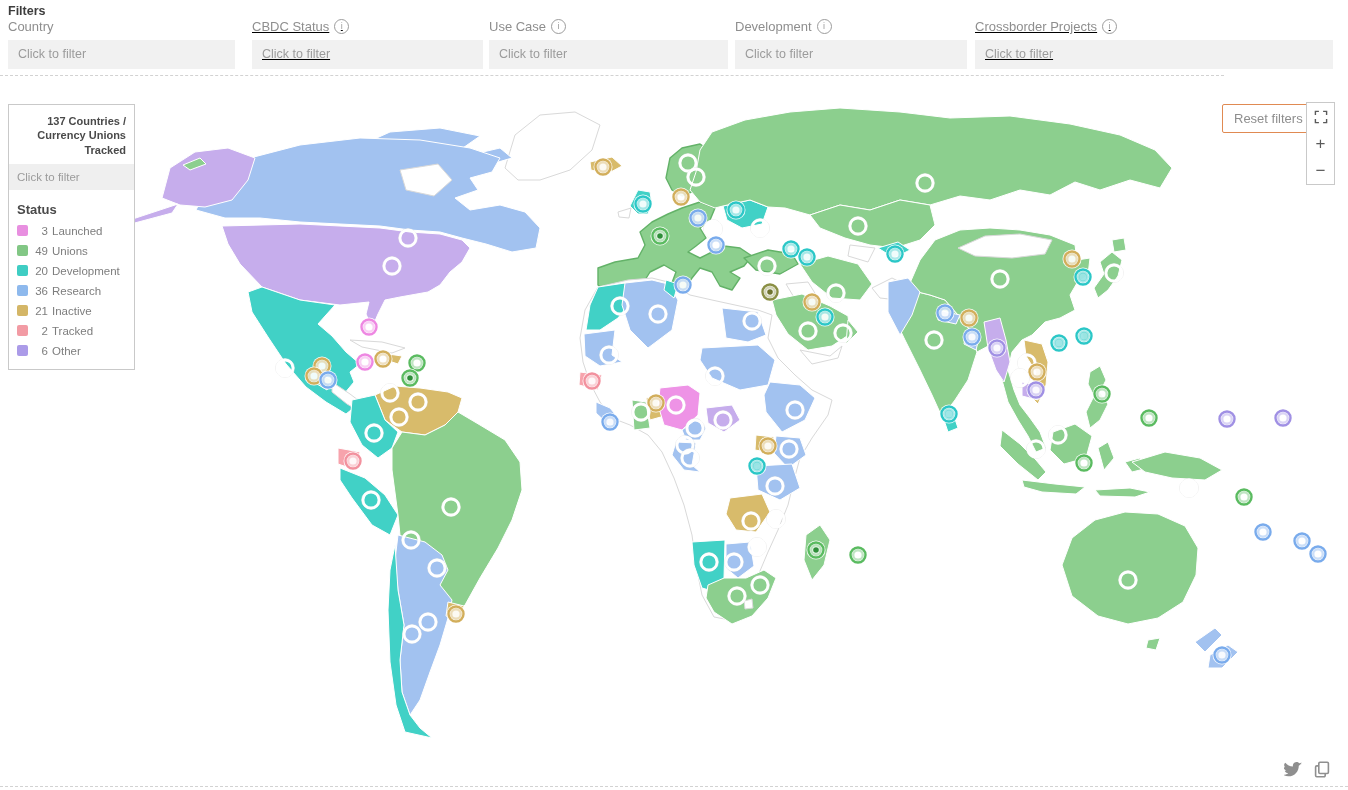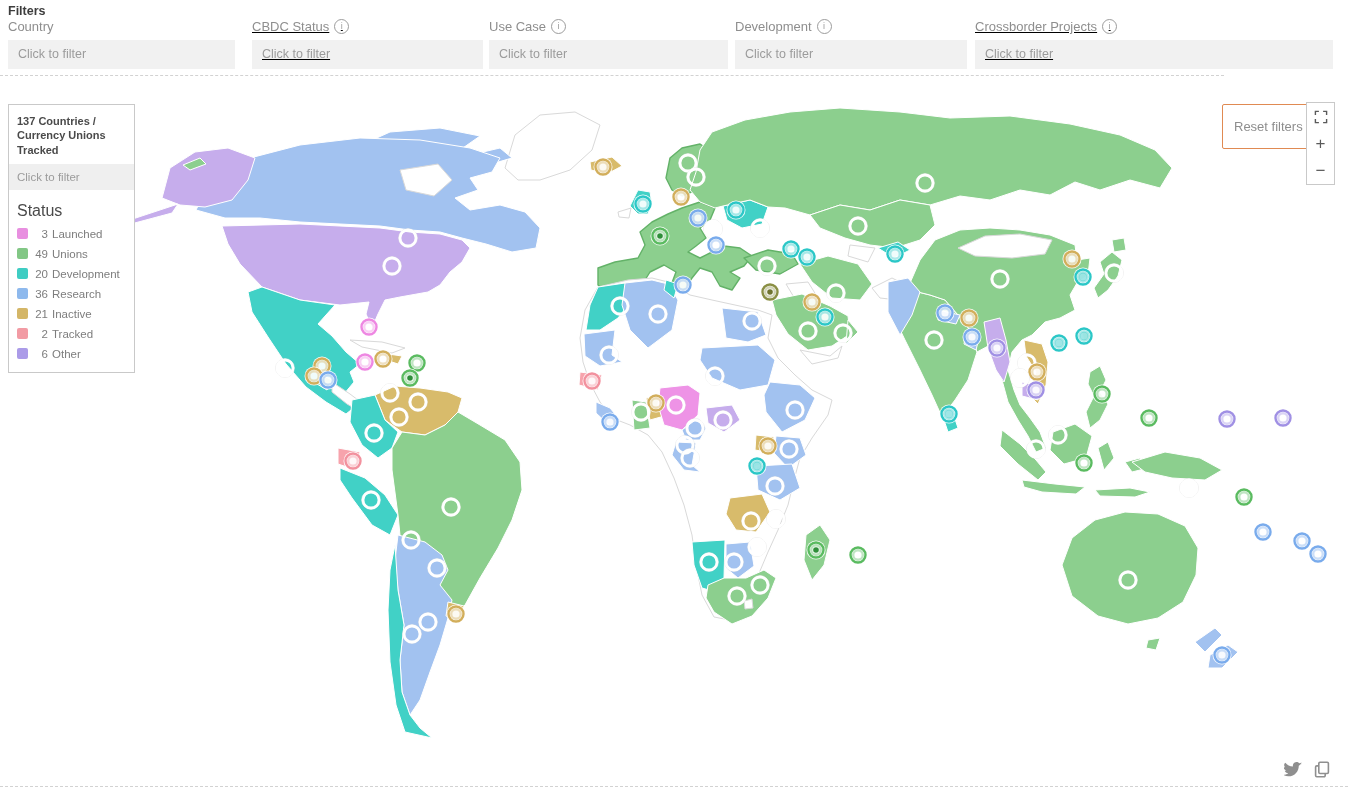--- a/index.html
+++ b/index.html
@@ -25,31 +25,31 @@
     margin-top:6px;height:29px;background:#f1f1f1;color:#9b9b9b;font-size:12.5px;
     line-height:29px;padding-left:10px;box-sizing:border-box;cursor:pointer;
   }
   
   #world{position:absolute;top:0;left:0;z-index:1;}
   
   .legend-panel{
     position:absolute;left:8px;top:104px;width:127px;background:#ffffff;
     border:1px solid #c9c9c9;z-index:5;box-sizing:border-box;
   }
-  .legend-title{padding:9px 8px 7px;font-size:11px;font-weight:bold;color:#4a4a4a;line-height:1.3;}
+  .legend-title{padding:9px 8px 7px;font-size:11px;font-weight:bold;color:#4a4a4a;line-height:1.3;text-align:right;}
   .legend-filter{background:#efefef;padding:7px 8px;font-size:11.5px;color:#9b9b9b;cursor:pointer;}
-  .legend-status-label{padding:12px 8px 2px;font-size:16px;font-weight:normal;color:#4a4a4a;}
+  .legend-status-label{padding:12px 8px 2px;font-size:13px;font-weight:bold;color:#4a4a4a;}
   .legend-items{padding:2px 0 8px;}
   .legend-item{display:flex;align-items:center;padding:4px 8px;font-size:11.5px;color:#7d7d7d;cursor:pointer;}
   .swatch{width:11px;height:11px;border-radius:2px;margin-right:3px;flex:0 0 auto;}
   .lcount{width:17px;text-align:right;margin-right:4px;}
   
   .reset-btn{
     position:absolute;left:1222px;top:104px;z-index:5;background:#ffffff;
-    border:1px solid #e08a52;color:#8e8e8e;font-size:13px;padding:14px 11px;
+    border:1px solid #e08a52;color:#8e8e8e;font-size:13px;padding:6px 11px;
     border-radius:2px;font-family:"Liberation Sans",sans-serif;cursor:pointer;
   }
   .zoom-panel{
     position:absolute;left:1306px;top:102px;width:29px;z-index:5;background:#ffffff;
     border:1px solid #c9c9c9;box-sizing:border-box;display:flex;flex-direction:column;
   }
   .zbtn{
     height:27px;display:flex;align-items:center;justify-content:center;
     color:#5a5a5a;font-size:17px;cursor:pointer;user-select:none;
   }

